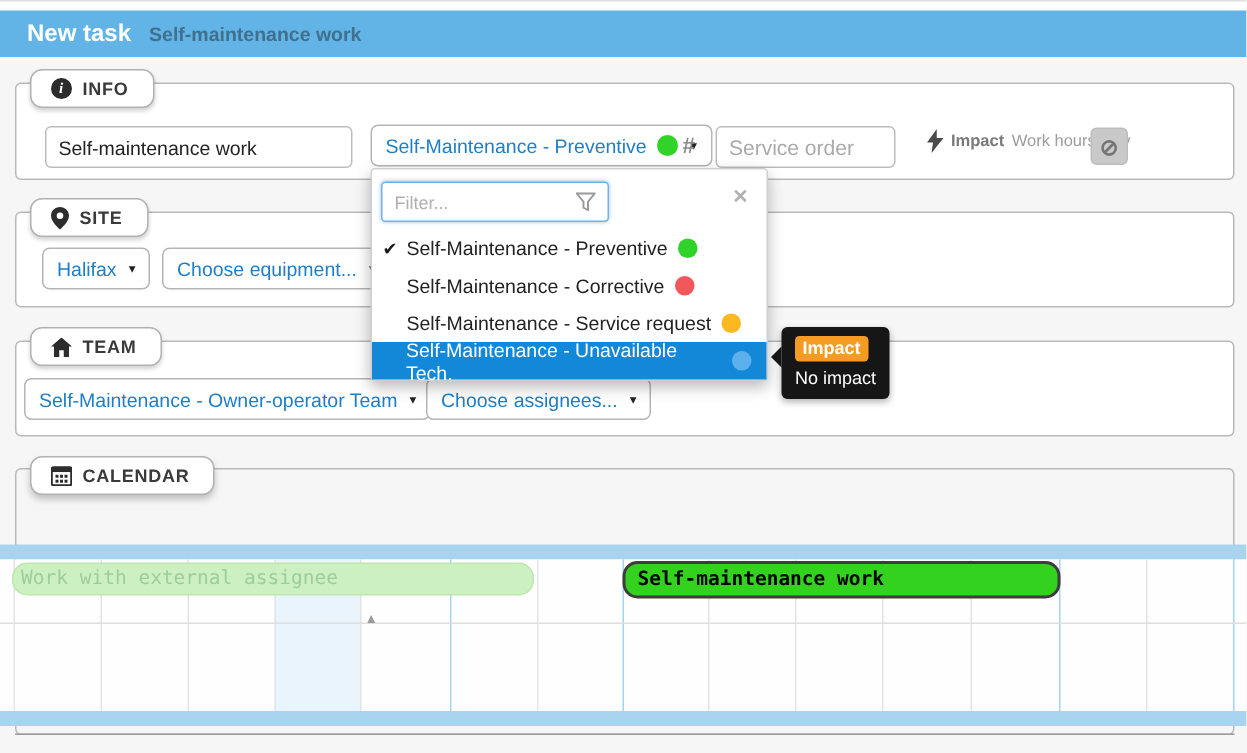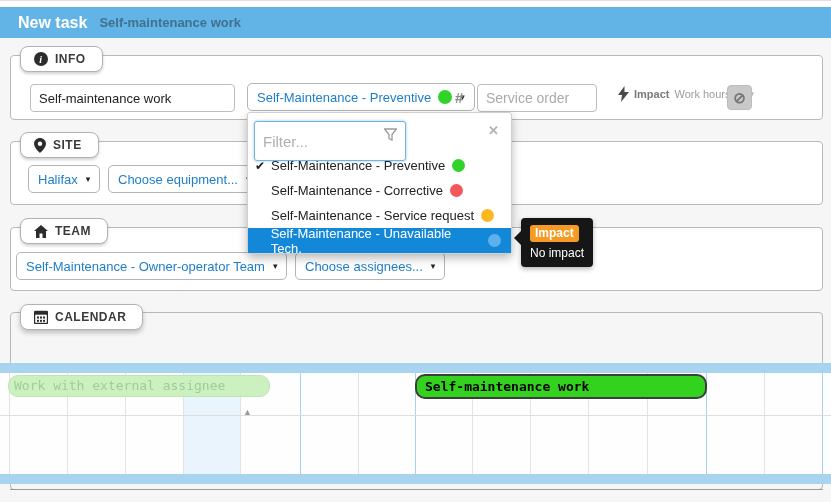--- a/index.html
+++ b/index.html
@@ -46,22 +46,22 @@
   .impact-inline { position:absolute; left:618px; top:86px; display:flex; align-items:center; gap:5px; }
   .impact-word { font-size:11px; font-weight:bold; color:#7a7a7a; }
   .impact-sub { font-size:11px; color:#9c9c9c; }
   .ban-btn { position:absolute; left:727px; top:85px; width:25px; height:25px; background:#c9c9c9;
              border:1px solid #bdbdbd; border-radius:4px; display:flex; align-items:center; justify-content:center;
              color:#767676; font-size:15px; font-weight:bold; }
 
   
   .dd-panel { position:absolute; left:247px; top:112px; width:265px; height:142px; background:#fff;
               border:1px solid #cfcfcf; border-radius:3px; box-shadow:0 4px 10px rgba(0,0,0,0.28); z-index:8; }
-  .dd-filter { position:absolute; left:6px; top:8px; width:152px; height:40px; border:1px solid #72b3e3;
-               border-radius:3px; box-shadow:0 0 3px rgba(80,160,220,0.6); font-size:15px; color:#444;
+  .dd-filter { position:absolute; left:6px; top:8px; width:152px; height:27px; border:1px solid #72b3e3;
+               border-radius:3px; box-shadow:0 0 3px rgba(80,160,220,0.6); font-size:12px; color:#444;
                padding:0 26px 0 8px; font-family:"Liberation Sans", sans-serif; }
   .dd-filter::placeholder { color:#b0b0b0; }
   .funnel { position:absolute; left:136px; top:15px; z-index:2; }
   .dd-close { position:absolute; right:12px; top:10px; color:#b3b3b3; font-size:13px; font-weight:bold; cursor:pointer; }
   .dd-options { position:absolute; left:0; top:40px; width:100%; }
   .dd-opt { display:flex; align-items:center; height:25px; padding:0 10px 0 7px; font-size:13px; color:#222; cursor:pointer; }
   .dd-opt .chk { width:16px; font-size:12px; color:#1a1a1a; }
   .dd-opt .dot { width:13px; height:13px; margin-left:7px; }
   .dd-opt.selected { background:#1488d8; color:#ffffff; }
 
@@ -77,21 +77,21 @@
   
   .cal { position:absolute; left:0; top:363px; width:831px; height:121px; z-index:2; }
   .cal-band { position:absolute; left:0; width:831px; height:10px; background:#a8d4f0; }
   .band-top { top:0; } .band-bottom { top:111px; }
   .cal-rows { position:absolute; left:0; top:10px; width:831px; height:101px; background:#fefefe; }
   .cal-col-highlight { position:absolute; left:183px; top:0; width:57px; height:101px; background:#eaf4fd; }
   .vline { position:absolute; top:0; width:1px; height:101px; }
   .vline.gray { background:#e3e3e3; } .vline.blue { background:#a5d3ef; }
   .row-divider { position:absolute; left:0; top:42px; width:831px; height:1px; background:#dedede; }
   .bar { position:absolute; font-family:"DejaVu Sans Mono", monospace; white-space:nowrap; overflow:hidden; }
-  .bar-ghost { left:8px; top:2px; width:262px; height:22px; background:#cdf0c1; border:1px solid #bce8b0;
+  .bar-ghost { left:8px; top:2px; width:348px; height:22px; background:#cdf0c1; border:1px solid #bce8b0;
                border-radius:10px; color:#9dce9a; font-size:13px; line-height:20px; padding-left:5px; }
   .bar-green { left:415px; top:1px; width:292px; height:25px; background:#32d21f; border:2px solid #3d3d3d;
                border-radius:10px; color:#000; font-size:13px; font-weight:bold; line-height:21px; padding-left:8px; }
   .bar-gray { left:245px; top:46px; width:130px; height:25px; background:#b3bcbc; border:3px solid #bfe9d9;
               border-radius:9px; color:#ffffff; font-size:12px; line-height:19px; padding-left:5px; }
   .bar-pin { position:absolute; left:243px; top:34px; color:#9b9b9b; font-size:9px; }
   .cal-footer-line { position:absolute; left:10px; top:489px; width:813px; height:1px; background:#9c9c9c; }
 </style>
 </head>
 <body>
@@ -149,21 +149,21 @@
   <div class="tab tab-team">
     <svg width="14" height="13" viewBox="0 0 14 13">
       <path d="M7 0 L0 6 H2 V13 H5.5 V8.5 H8.5 V13 H12 V6 H14 Z" fill="#2c2c2c"></path>
     </svg>
     <span>TEAM</span>
   </div>
   <div class="dd-button" style="left:16px; top:252px;justify-content:center;">
     <span>Self-Maintenance - Owner-operator Team</span>
     <span class="caret">▾</span>
   </div>
-  <div class="dd-button" style="left:295px; top:252px;">
+  <div class="dd-button" style="left:284px; top:252px;">
     <span>Choose assignees...</span>
     <span class="caret">▾</span>
   </div>
 
   <div class="dd-panel">
     <input class="dd-filter" placeholder="Filter..." style="">
     <svg class="funnel" width="13" height="13" viewBox="0 0 13 13">
       <path d="M0.5 1 H12.5 L8 6.5 V12 L5 10.5 V6.5 Z" fill="none" stroke="#9a9a9a" stroke-width="1.3"></path>
     </svg>
     <span class="dd-close">✕</span>

